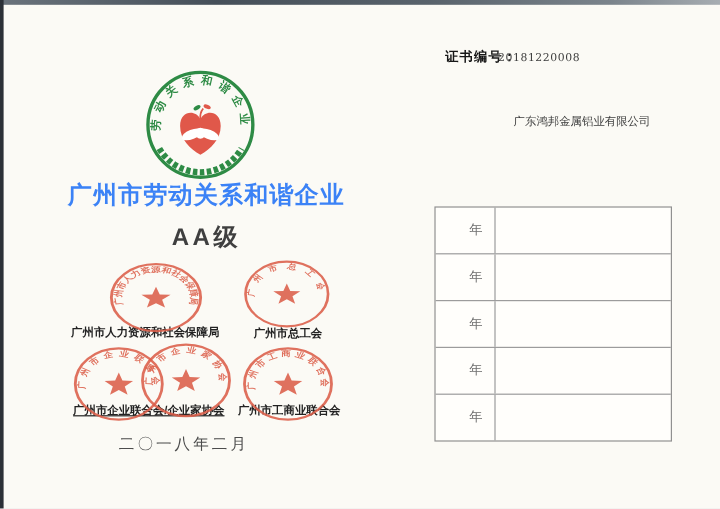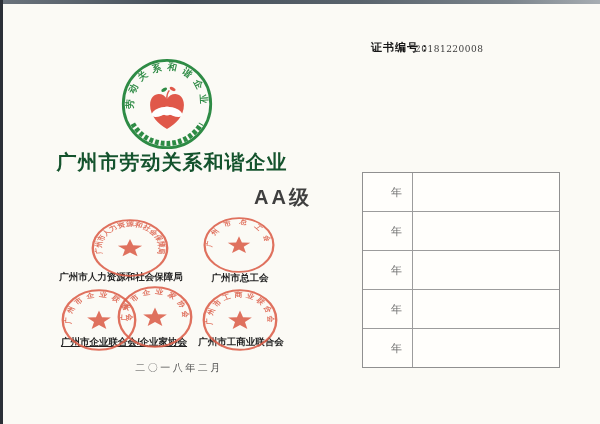--- a/index.html
+++ b/index.html
@@ -14,22 +14,22 @@
 
   
   .emblem { position:absolute; left:120px; top:57px; width:94px; height:94px; }
   .emb-ring { fill:none; stroke:#2e8b45; stroke-width:3; }
   .emb-wreath { fill:none; stroke:#2e8b45; stroke-width:5.5; stroke-dasharray:4 2.2; }
   .emb-apple { fill:#e0584a; }
   .emb-stem { fill:none; stroke:#e0584a; stroke-width:1.6; }
   .emb-text { font-size:10px; font-weight:700; fill:#2e8b45; letter-spacing:5.5px; }
 
   .title-line1 { position:absolute; left:32px; top:149px; width:280px; text-align:center;
-    font-size:20px; font-weight:600; letter-spacing:1px; color:#14532d; white-space:nowrap; }
-  .title-line2 { position:absolute; left:32px; top:184px; width:280px; text-align:right;
+    font-size:20px; font-weight:600; letter-spacing:1px; color:#3b82f6; white-space:nowrap; }
+  .title-line2 { position:absolute; left:32px; top:184px; width:280px; text-align:center;
     font-size:20px; font-weight:600; letter-spacing:3px; color:#3f3f3f; }
 
   .seal { position:absolute; opacity:0.88; }
   #seal1 { left:90px;  top:218px; width:80px; height:60px; }
   #seal2 { left:202px; top:216px; width:74px; height:58px; }
   #seal3 { left:60px;  top:288px; width:78px; height:64px; }
   #seal4 { left:116px; top:285px; width:78px; height:64px; }
   #seal5 { left:201px; top:288px; width:78px; height:64px; }
   .seal-ring { fill:none; stroke:#dc5f4a; stroke-width:3; }
   .seal-star { fill:#dc5f4a; }
@@ -39,22 +39,22 @@
   .ls55 { letter-spacing:5.5px; }
   .ls10 { letter-spacing:10px; }
 
   .seal-label { position:absolute; font-size:9.5px; font-weight:700; color:#222;
     text-align:center; white-space:nowrap; }
   #slabel1 { left:41px;  top:271px; width:160px; }
   #slabel2 { left:185px; top:272px; width:110px; }
   #slabel3 { left:44px;  top:336px; width:160px;text-decoration:underline; }
   #slabel4 { left:186px; top:336px; width:110px; }
 
-  .issue-date { position:absolute; left:99px; top:361px; width:160px; text-align:center;
-    font-size:10px; letter-spacing:2.5px; color:#4c4c4c; }
+  .issue-date { position:absolute; left:99px; top:361px; width:160px; 
+    font-size:13px; letter-spacing:2.5px; color:#4c4c4c; }
 
   
   .cert-label { position:absolute; font-size:11px; font-weight:700; letter-spacing:1px; color:#171717; }
   #certno-label { left:355px; top:40px;margin-left:16px; }
   #stamp-label  { left:355px; top:91px; }
   .cert-value { position:absolute; font-family:"DejaVu Serif","Liberation Serif",serif; color:#3c3c3c; }
   #certno-value { left:402px; top:44px; font-size:9px; letter-spacing:0.5px;margin-left:13px; }
   #stamp-value  { left:428px; top:95px; font-size:9.5px; }
 
   .vheading { position:absolute; left:356px; top:153px; font-size:10.5px; font-weight:700;
@@ -144,20 +144,21 @@
     <circle class="seal-ring" cx="50" cy="50" r="46.5"></circle>
     <polygon class="seal-star" points="50,35 53.9,45.6 65.2,46.1 56.4,53.1 59.4,63.9 50,57.7 40.6,63.9 43.6,53.1 34.8,46.1 46.1,45.6"></polygon>
     <text class="seal-text ls4" text-anchor="middle"><textPath href="#arcS5" startOffset="50%">广州市工商业联合会</textPath></text>
   </svg>
 
   <div class="issue-date">二〇一八年二月</div>
 
   <div class="cert-label" id="certno-label">证书编号：</div>
   <div class="cert-value" id="certno-value">20181220008</div>
 
+  <div class="cert-value" id="stamp-value">广东鸿邦金属铝业有限公司</div>
 
 
   <div class="vtable">
     <div class="vrow">
       <div class="cell-year">年</div>
       <div class="cell-blank"></div>
     </div>
     <div class="vrow">
       <div class="cell-year">年</div>
       <div class="cell-blank"></div>

